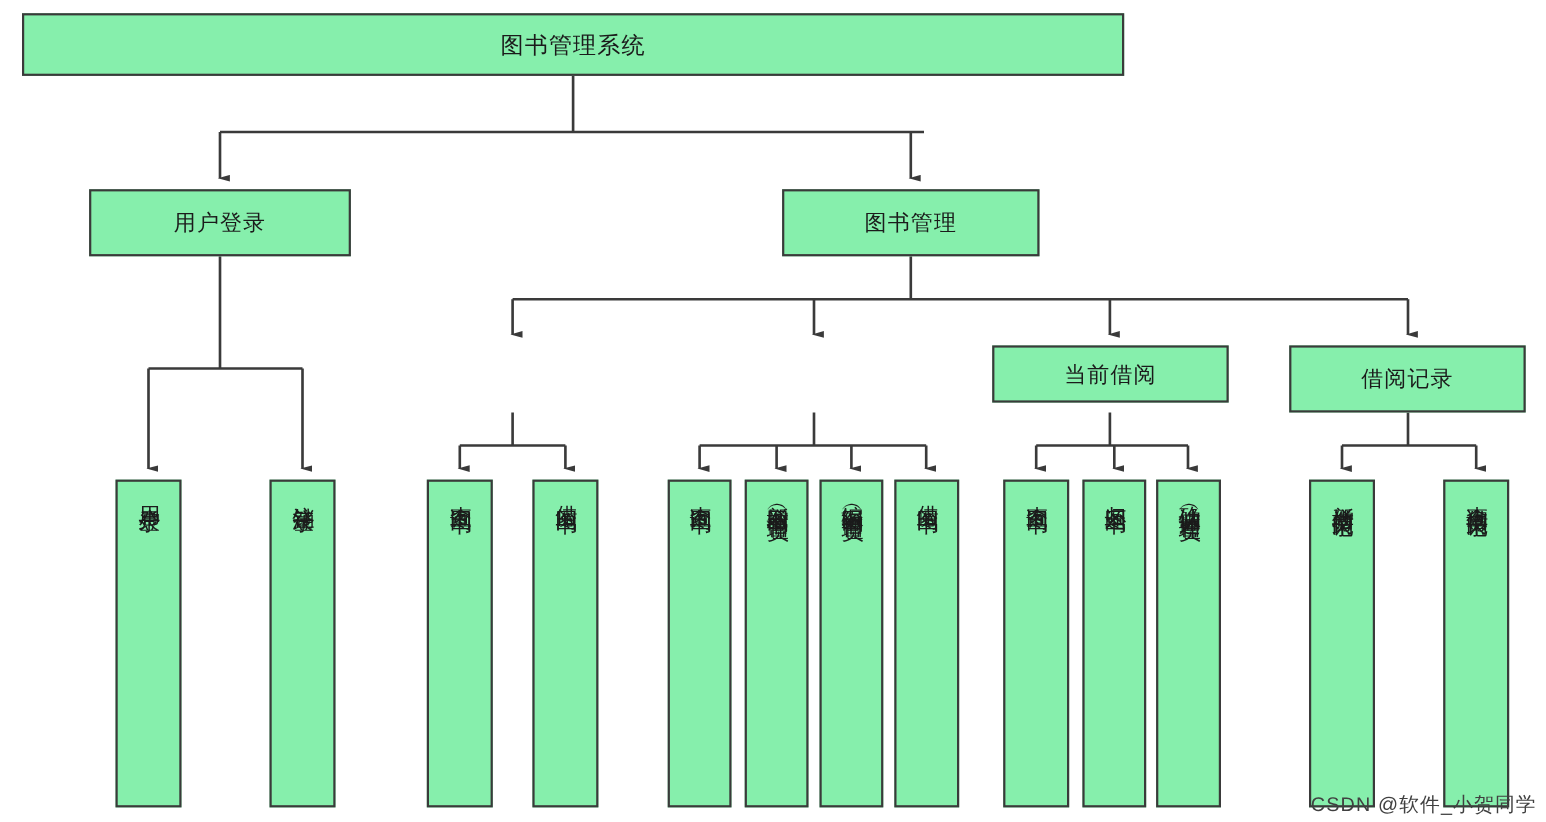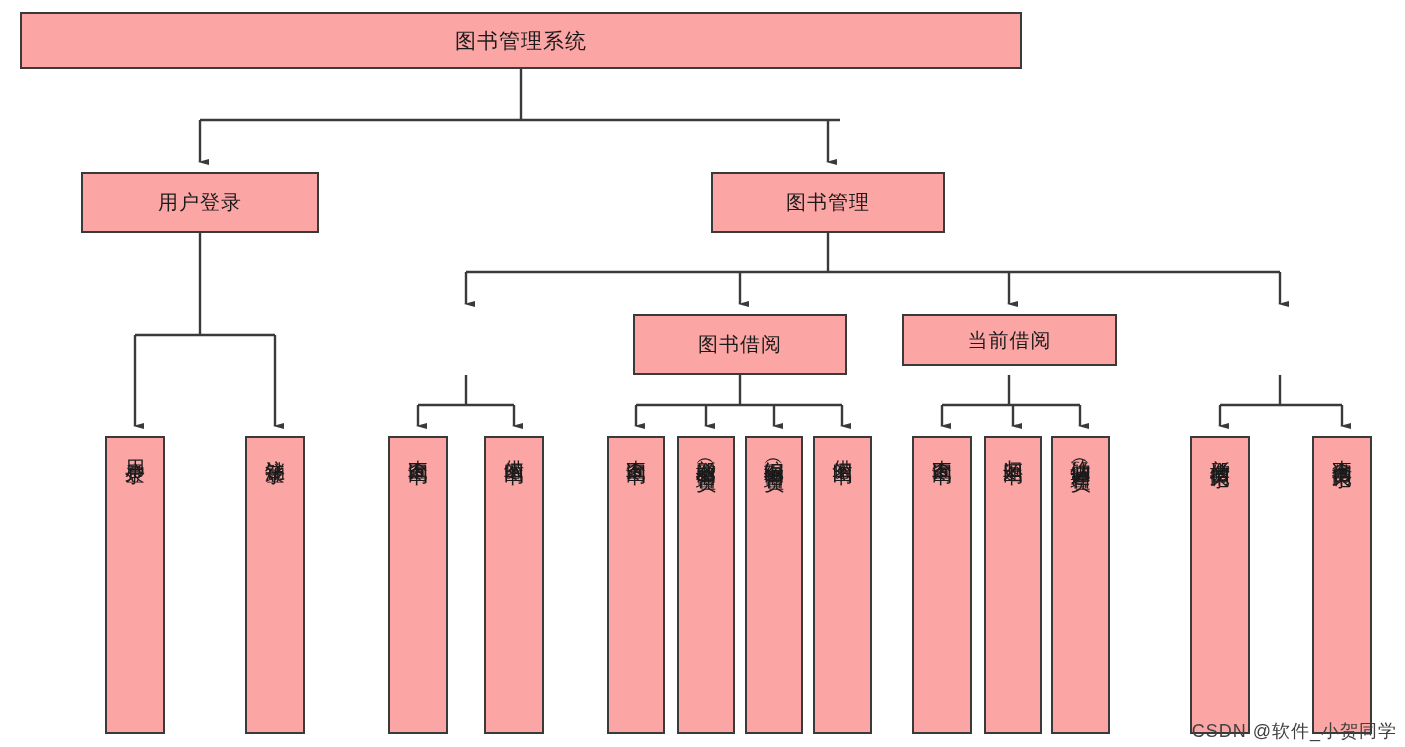--- a/index.html
+++ b/index.html
@@ -21,21 +21,21 @@
     position: absolute;
     left: 0;
     top: 0;
     width: 1405px;
     height: 747px;
     pointer-events: none;
   }
   .node {
     position: absolute;
     box-sizing: border-box;
-    background: #fca5a5;
+    background: #86efac;
     border: 2px solid #3a3a3a;
     display: flex;
     align-items: center;
     justify-content: center;
     color: #1b1b1b;
   }
   .node.root {
     font-size: 21px;
   }
   .node.level1 {
@@ -129,25 +129,25 @@
     <span class="hlabel">图书管理系统</span>
   </div>
 
   <div class="node level1" style="left: 81px; top: 172px; width: 238px; height: 61px;">
     <span class="hlabel">用户登录</span>
   </div>
   <div class="node level1" style="left: 711px; top: 172px; width: 234px; height: 61px;">
     <span class="hlabel">图书管理</span>
   </div>
 
-  <div class="node level2" style="left: 633px; top: 314px; width: 214px; height: 61px;">
-    <span class="hlabel">图书借阅</span>
-  </div>
   <div class="node level2" style="left: 902px; top: 314px; width: 215px; height: 52px;">
     <span class="hlabel">当前借阅</span>
+  </div>
+  <div class="node level2" style="left: 1172px; top: 314px; width: 215px; height: 61px;">
+    <span class="hlabel">借阅记录</span>
   </div>
 
   <div class="node leaf" style="left: 105px; top: 436px; width: 60px; height: 298px;">
     <span class="vlabel">用户登录</span>
   </div>
   <div class="node leaf" style="left: 245px; top: 436px; width: 60px; height: 298px;">
     <span class="vlabel">注销登录</span>
   </div>
   <div class="node leaf" style="left: 388px; top: 436px; width: 60px; height: 298px;">
     <span class="vlabel">查询图书</span>

